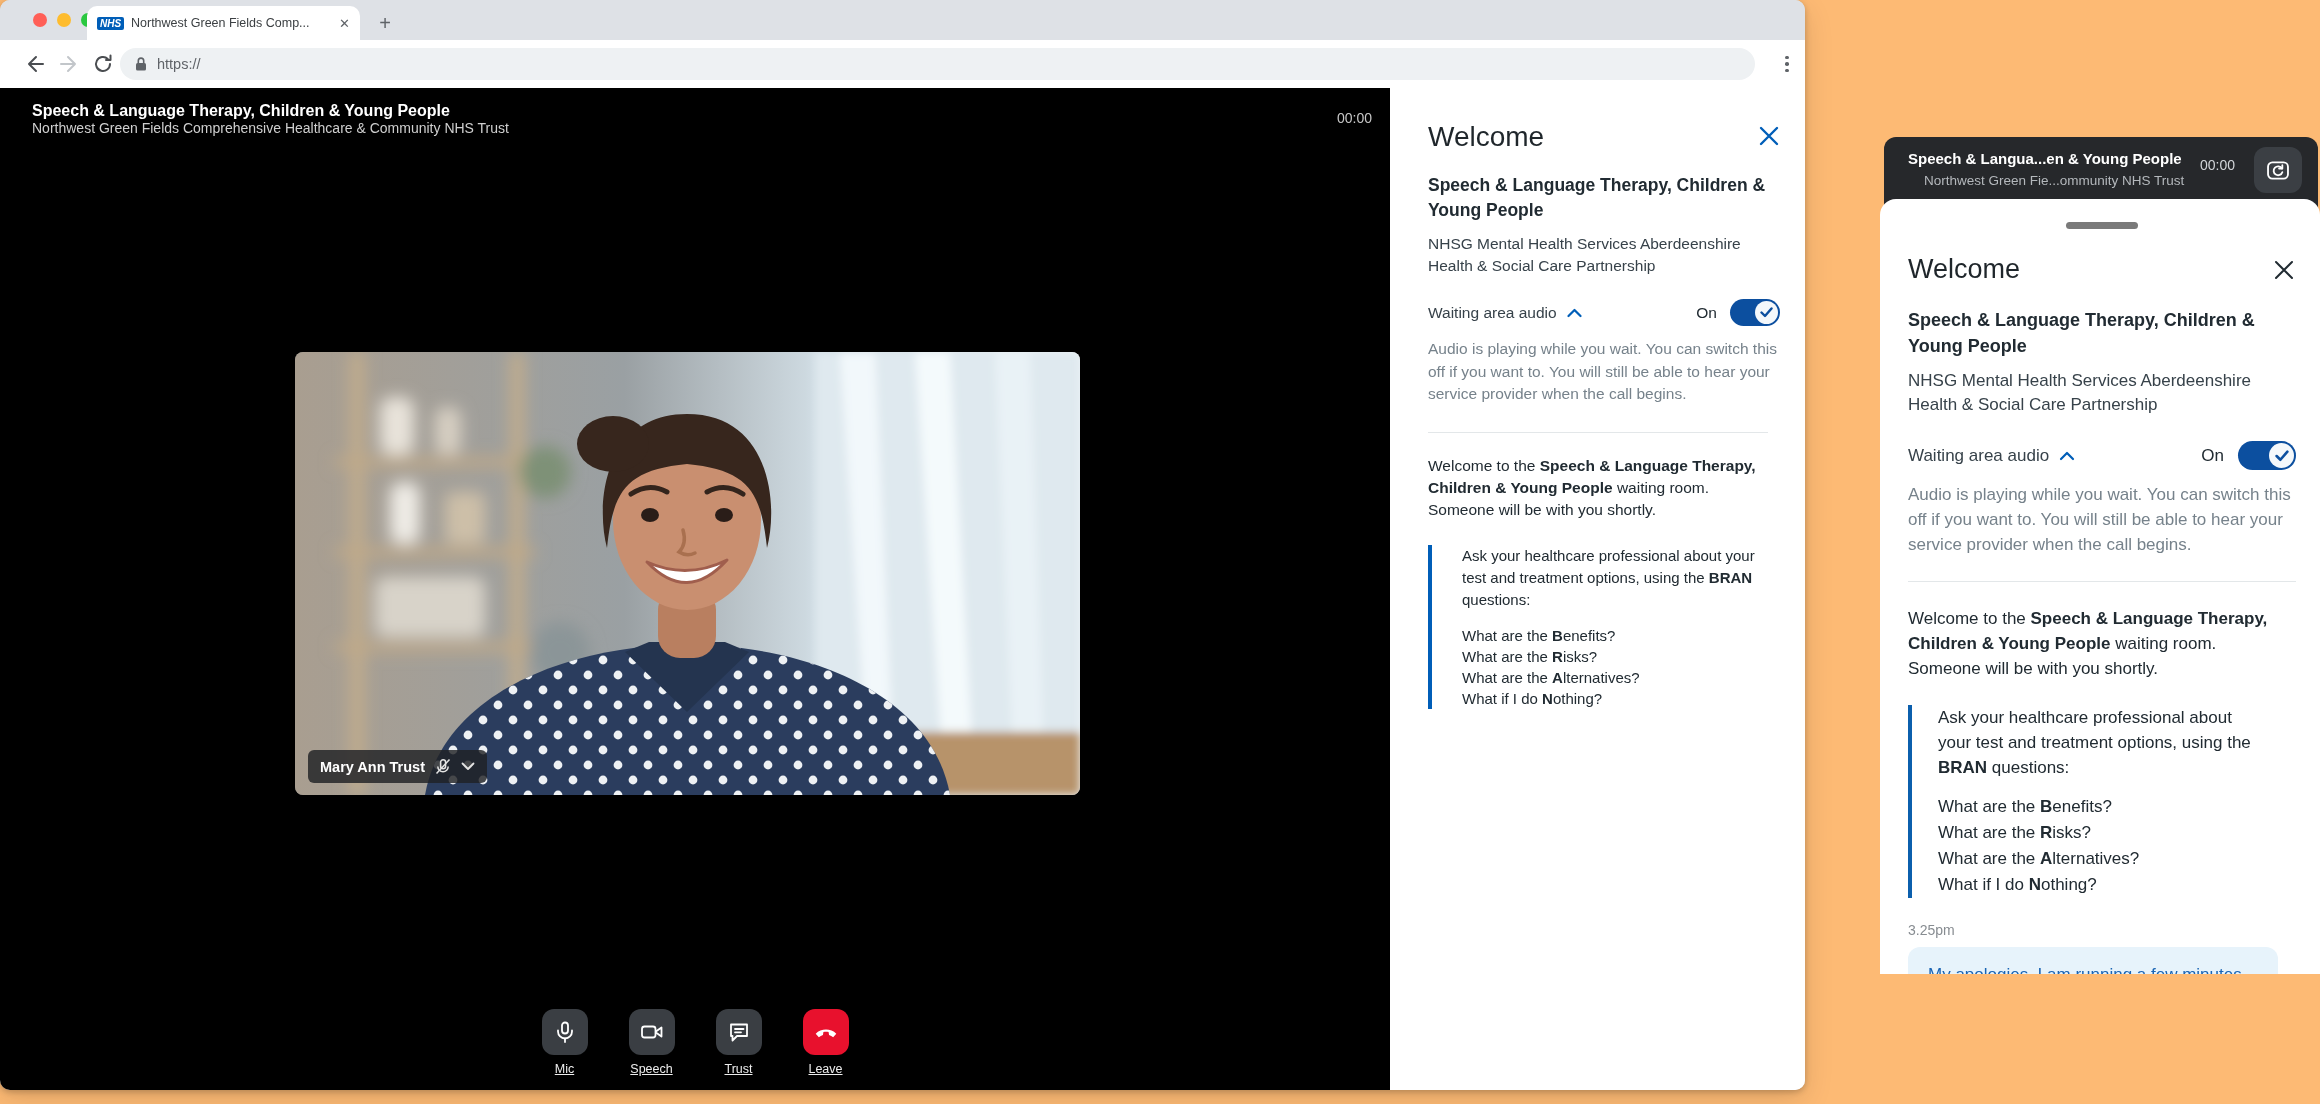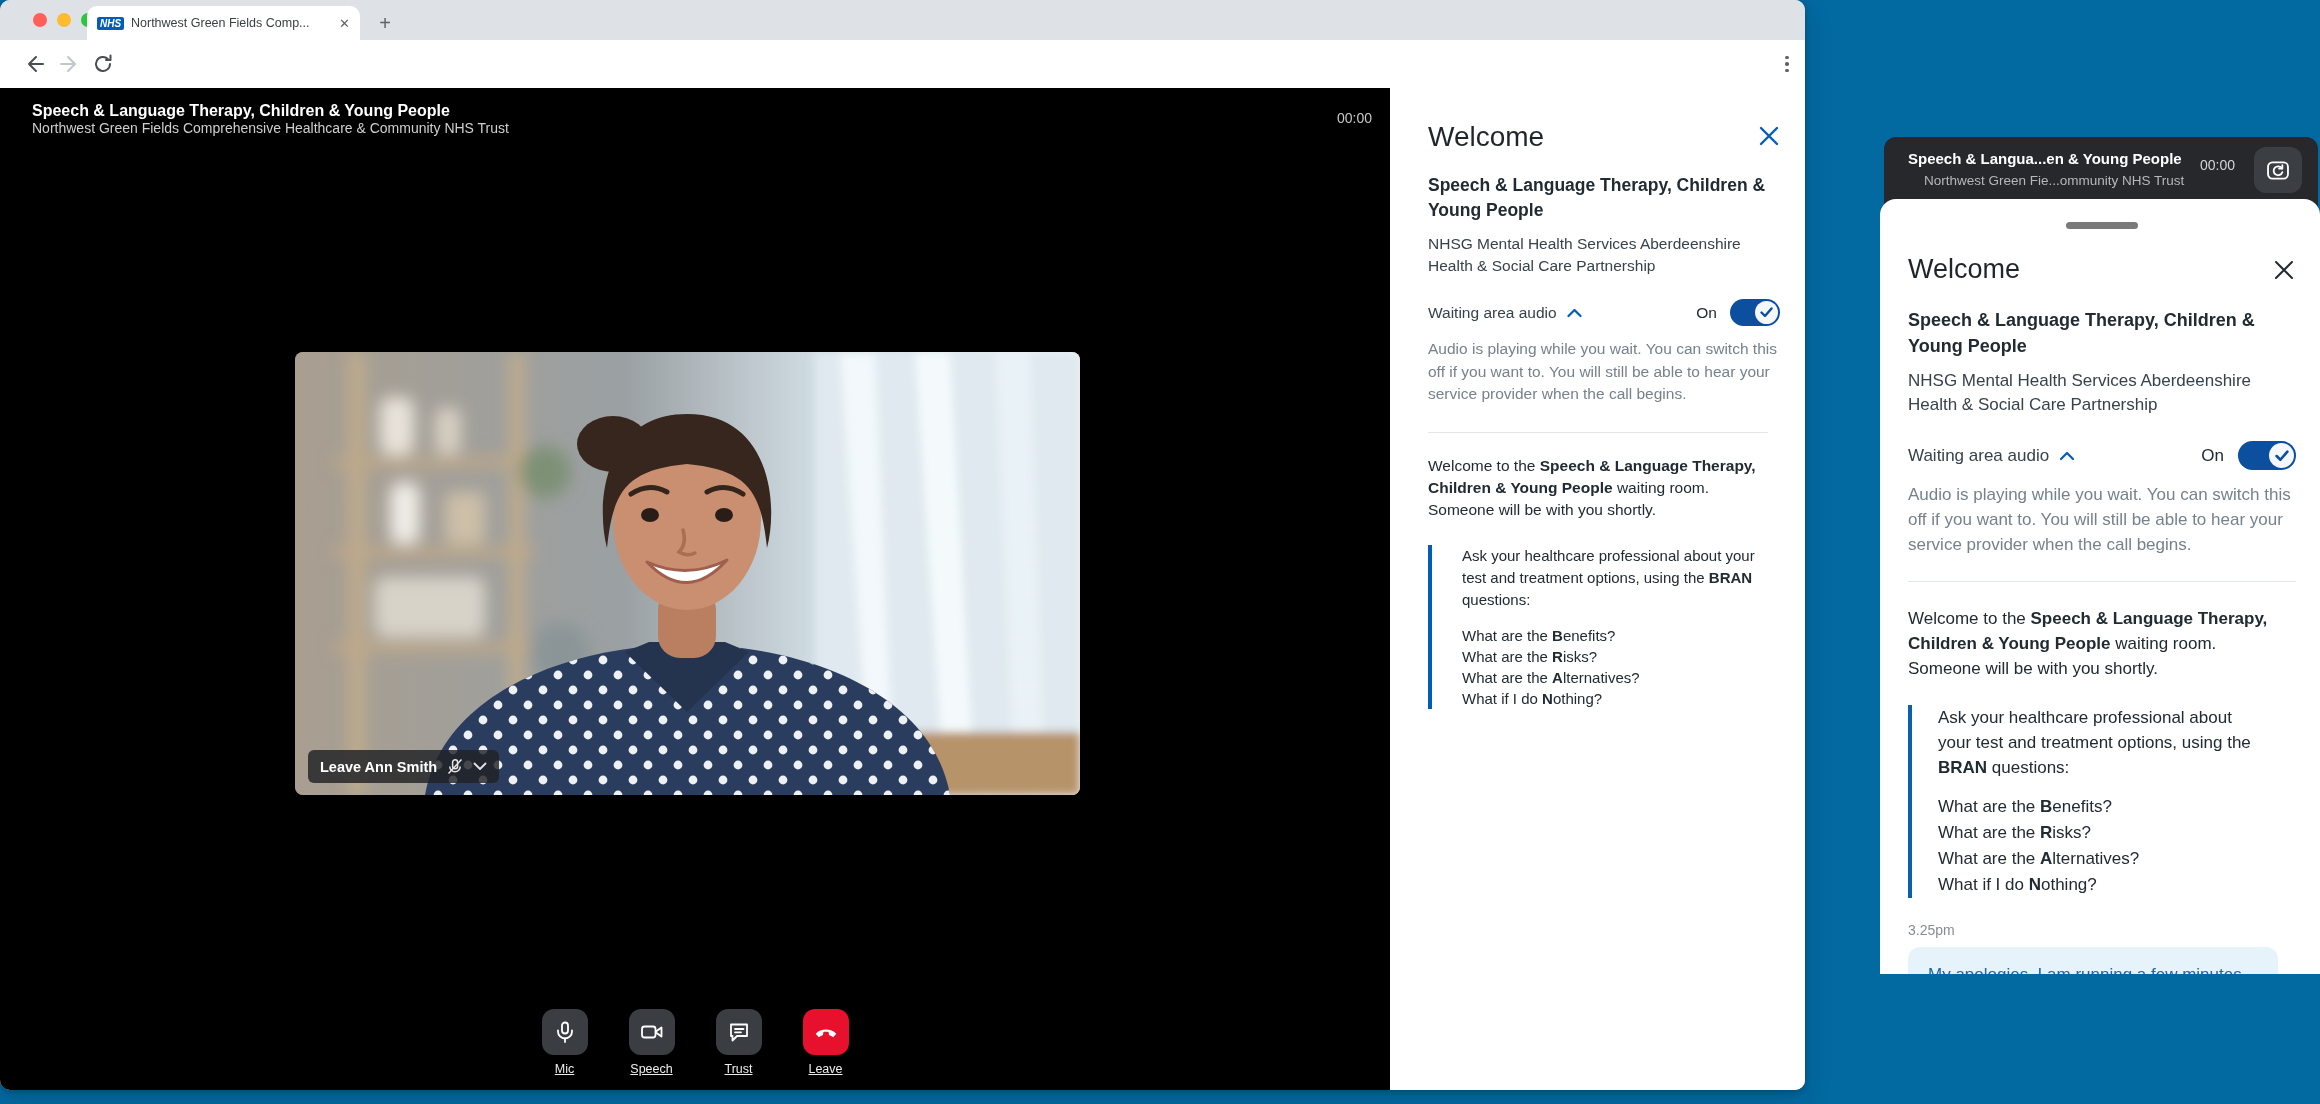--- a/index.html
+++ b/index.html
@@ -1,16 +1,16 @@
 <!DOCTYPE html>
 <html><head>
 <meta charset="utf-8">
 <style>
   html,body{margin:0;padding:0;background:#fff;}
-  #canvas{position:relative;width:2320px;height:1104px;background:#0369a1;overflow:hidden;
+  #canvas{position:relative;width:2320px;height:1104px;background:#fdba74;overflow:hidden;
           font-family:"Liberation Sans",sans-serif;-webkit-font-smoothing:antialiased;}
   .abs{position:absolute;}
 
   
   #browser{left:0;top:0;width:1805px;height:1090px;border-radius:10px;
            box-shadow:0 2px 6px rgba(0,0,0,.22),0 10px 30px rgba(0,0,0,.12);background:#dee1e6;}
   .tabstrip{position:absolute;left:0;top:0;width:100%;height:40px;background:#dee1e6;border-radius:10px 10px 0 0;}
   .lights{position:absolute;left:33px;top:13px;display:flex;gap:10px;}
   .light{width:14px;height:14px;border-radius:50%;}
   .light.r{background:#ff5f57}.light.y{background:#febc2e}.light.g{background:#2ac840}
@@ -129,20 +129,29 @@
         <svg width="22" height="22" viewBox="0 0 22 22">
             <path d="M10 4 L17 11 L10 18 M17 11 H3" stroke="#c2c6ca" stroke-width="2" fill="none" stroke-linecap="round" stroke-linejoin="round"></path>
           </svg>
       </span>
       <span class="navbtn" style="left:92px">
         <svg width="22" height="22" viewBox="0 0 22 22">
             <path d="M18 11 a7 7 0 1 1 -2.2-5.1" stroke="#4a4d51" stroke-width="2" fill="none" stroke-linecap="round"></path>
             <path d="M18.5 2.5 V7 H14" stroke="#4a4d51" stroke-width="2" fill="none" stroke-linecap="round" stroke-linejoin="round"></path>
           </svg>
       </span>
+      <div class="urlbar">
+        <span>
+          <svg width="14" height="16" viewBox="0 0 14 16">
+              <rect x="2" y="7" width="10" height="7.5" rx="1.5" fill="#5f6368"></rect>
+              <path d="M4.3 7 V4.8 a2.7 2.7 0 0 1 5.4 0 V7" stroke="#5f6368" stroke-width="1.6" fill="none"></path>
+            </svg>
+        </span>
+        <span class="urltext">https://</span>
+      </div>
       <div class="kebab">
           <i></i>
           <i></i>
           <i></i>
         </div>
     </div>
 
     <div class="content">
 
       <div class="video">
@@ -205,21 +214,21 @@
               <path d="M336 142 q18 -12 36 -2" stroke="#33241c" stroke-width="5" fill="none" stroke-linecap="round"></path>
               <path d="M412 140 q18 -10 36 2" stroke="#33241c" stroke-width="5" fill="none" stroke-linecap="round"></path>
               <ellipse cx="355" cy="163" rx="9" ry="7" fill="#2a1d18"></ellipse>
               <ellipse cx="429" cy="163" rx="9" ry="7" fill="#2a1d18"></ellipse>
               <path d="M388 178 q4 14 -4 22 q8 5 16 1" stroke="#a9704f" stroke-width="3.5" fill="none" stroke-linecap="round"></path>
               <path d="M352 210 Q392 252 432 208 Q392 228 352 210 Z" fill="#fff" stroke="#a05e4d" stroke-width="3" stroke-linejoin="round"></path>
             </g>
           </svg>
 
           <div class="namepill">
-            <span class="nm">Leave Ann Smith</span>
+            <span class="nm">Mary Ann Trust</span>
             <span>
               <svg width="18" height="18" viewBox="0 0 18 18" fill="none" stroke="#e4e4e4" stroke-width="1.5">
                 <rect x="6.6" y="1.8" width="5" height="9" rx="2.5"></rect>
                   <path d="M3.8 8.6 a5.2 5.2 0 0 0 10.4 0"></path>
                   <line x1="2.5" y1="15.5" x2="15.5" y2="1.5"></line>
               </svg>
             </span>
             <span>
               <svg width="14" height="9" viewBox="0 0 14 9">
                   <path d="M1.5 1.5 L7 7 L12.5 1.5" stroke="#e4e4e4" stroke-width="1.8" fill="none" stroke-linecap="round" stroke-linejoin="round"></path>

